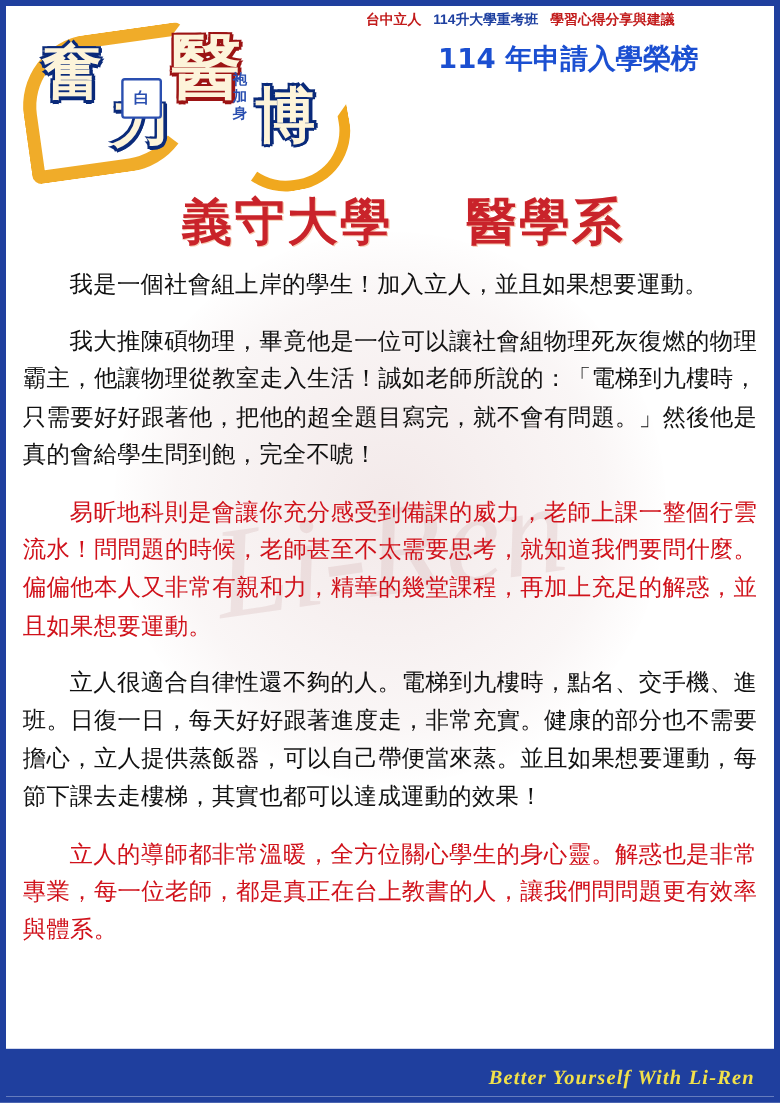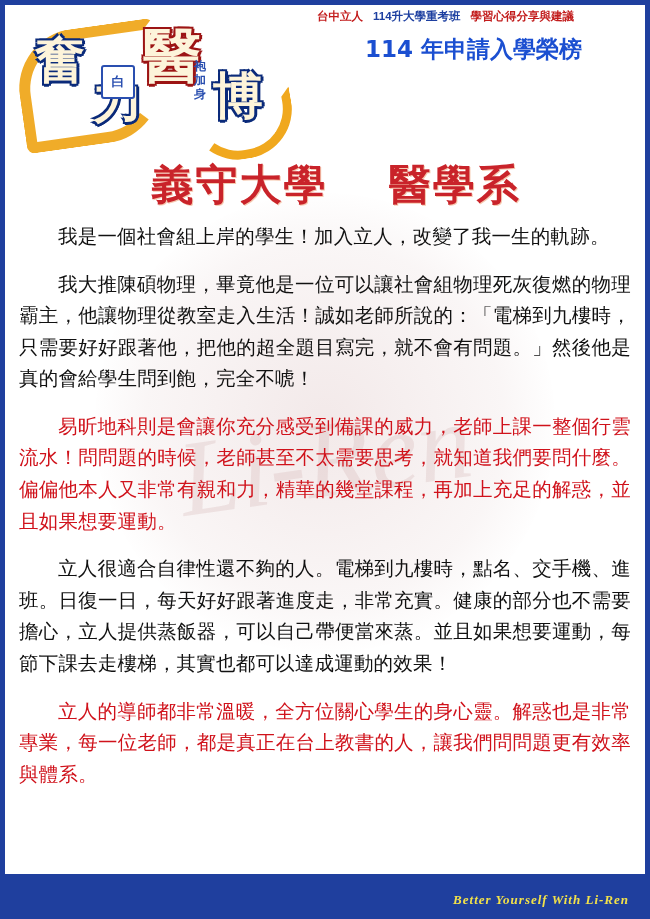--- a/index.html
+++ b/index.html
@@ -141,21 +141,20 @@
   }
   .tagline {
     display: flex;
     gap: 10px;
     justify-content: flex-start;
     align-items: flex-end;
     font-size: 11.5px;
     font-weight: bold;
     white-space: nowrap;
     margin-bottom: 2px;
-    margin-left: 12px;
   }
   .tagline .t1 { color: #c21b1b; }
   .tagline .t2 { color: #1d3fa0; }
   .tagline .t3 { color: #c21b1b; }
   .student-line {
     font-family: "DejaVu Sans", sans-serif;
     font-size: 31px;
     font-weight: bold;
     color: #15306f;
     letter-spacing: 1px;
@@ -216,21 +215,21 @@
     background: #1f3f9e;
     z-index: 3;
   }
   .footer-text {
     position: absolute;
     right: 16px;
     bottom: 6px;
     font-family: "Liberation Serif", serif;
     font-style: italic;
     font-weight: bold;
-    font-size: 13px;
+    font-size: 17px;
     color: #f2e14a;
     letter-spacing: 1px;
     white-space: nowrap;
   }
 </style>
 </head>
 <body>
 
 <div class="poster">
 
@@ -264,21 +263,21 @@
     </div>
   </div>
 
   <div class="title">
     <span>義守大學</span>
     <span class="gap"></span>
     <span>醫學系</span>
   </div>
 
   <div class="body-text">
-    <p>我是一個社會組上岸的學生！加入立人，改變了我一生的軌跡。</p>
+    <p>我是一個社會組上岸的學生！加入立人，並且如果想要運動。</p>
     <p>我大推陳碩物理，畢竟他是一位可以讓社會組物理死灰復燃的物理霸主，他讓物理從教室走入生活！誠如老師所說的：「電梯到九樓時，只需要好好跟著他，把他的超全題目寫完，就不會有問題。」然後他是真的會給學生問到飽，完全不唬！</p>
     <p class="p-red-indent">易昕地科則是會讓你充分感受到備課的威力，老師上課一整個行雲流水！問問題的時候，老師甚至不太需要思考，就知道我們要問什麼。偏偏他本人又非常有親和力，精華的幾堂課程，再加上充足的解惑，並且如果想要運動。</p>
     <p>立人很適合自律性還不夠的人。電梯到九樓時，點名、交手機、進班。日復一日，每天好好跟著進度走，非常充實。健康的部分也不需要擔心，立人提供蒸飯器，可以自己帶便當來蒸。並且如果想要運動，每節下課去走樓梯，其實也都可以達成運動的效果！</p>
     <p class="p-red-indent">立人的導師都非常溫暖，全方位關心學生的身心靈。解惑也是非常專業，每一位老師，都是真正在台上教書的人，讓我們問問題更有效率與體系。</p>
   </div>
 
   <div class="footer">
     <div class="footer-text">Better  Yourself  With  Li-Ren</div>
   </div>
 

